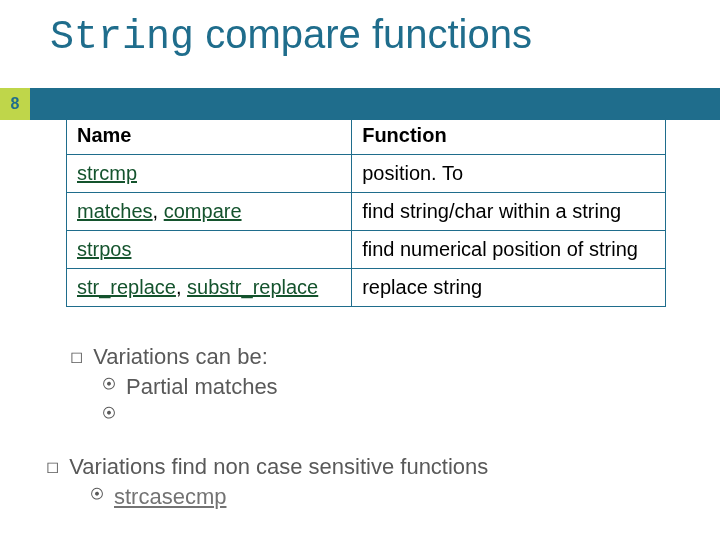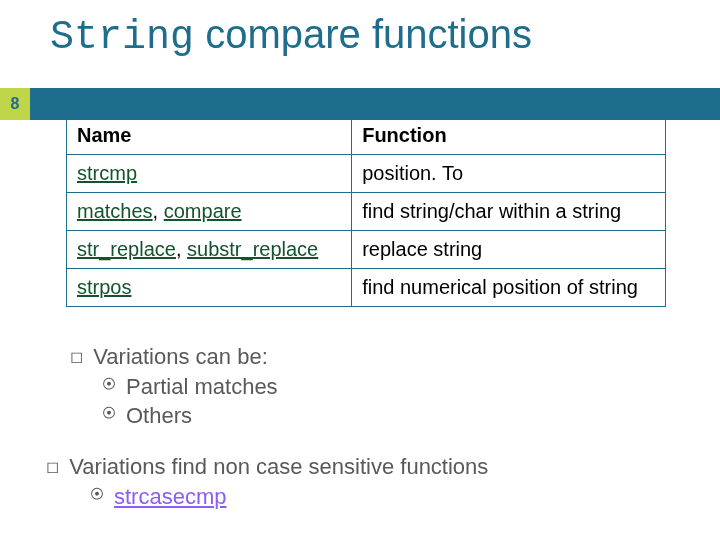--- a/index.html
+++ b/index.html
@@ -65,21 +65,21 @@
 
   .below {
     position: absolute;
     left: 46px; top: 452px;
     font-size: 22px;
     color: #595959;
     line-height: 1.35;
   }
   .below .row { display: flex; align-items: flex-start; }
   .below .sub { margin-left: 44px; }
-  .below .lnk { color: #8b5cf6; text-decoration: underline; }
+  .below .lnk { color: #737373; text-decoration: underline; }
 </style>
 </head>
 <body>
 
 <div class="slide">
 
   <h1 class="title">
     <span class="mono">String</span><span> compare functions</span>
   </h1>
 
@@ -101,45 +101,44 @@
       <td class="colB">position. To</td>
     </tr>
     <tr>
       <td class="colA">
         <span class="lnk">matches</span><span class="comma">,  </span><span class="lnk">compare</span>
       </td>
       <td class="colB">find string/char within a string</td>
     </tr>
     <tr>
       <td class="colA">
+        <span class="lnk">strpos</span>
+      </td>
+      <td class="colB">find numerical position of string</td>
+    </tr>
+    <tr>
+      <td class="colA">
         <span class="lnk">str_replace</span><span class="comma">,  </span><span class="lnk">substr_replace</span>
       </td>
       <td class="colB">replace string</td>
-    </tr>
-    <tr>
-      <td class="colA">
-        <span class="lnk">strpos</span>
-      </td>
-      <td class="colB">find numerical position of string</td>
     </tr>
   </tbody>
     </table>
 
   <div class="overlay-list">
     <div class="row">
       <span class="ol-bullet">◻</span>
       <span>Variations can be:</span>
     </div>
     <div class="row sub">
       <span class="dot-bullet">⦿</span>
       <span>Partial matches</span>
     </div>
     <div class="row sub">
       <span class="dot-bullet">⦿</span>
-      <span>Others</span>
     </div>
   </div>
 
   <div class="below">
     <div class="row">
       <span class="ol-bullet">◻</span>
       <span>Variations find non case sensitive functions</span>
     </div>
     <div class="row sub">
       <span class="dot-bullet">⦿</span>

